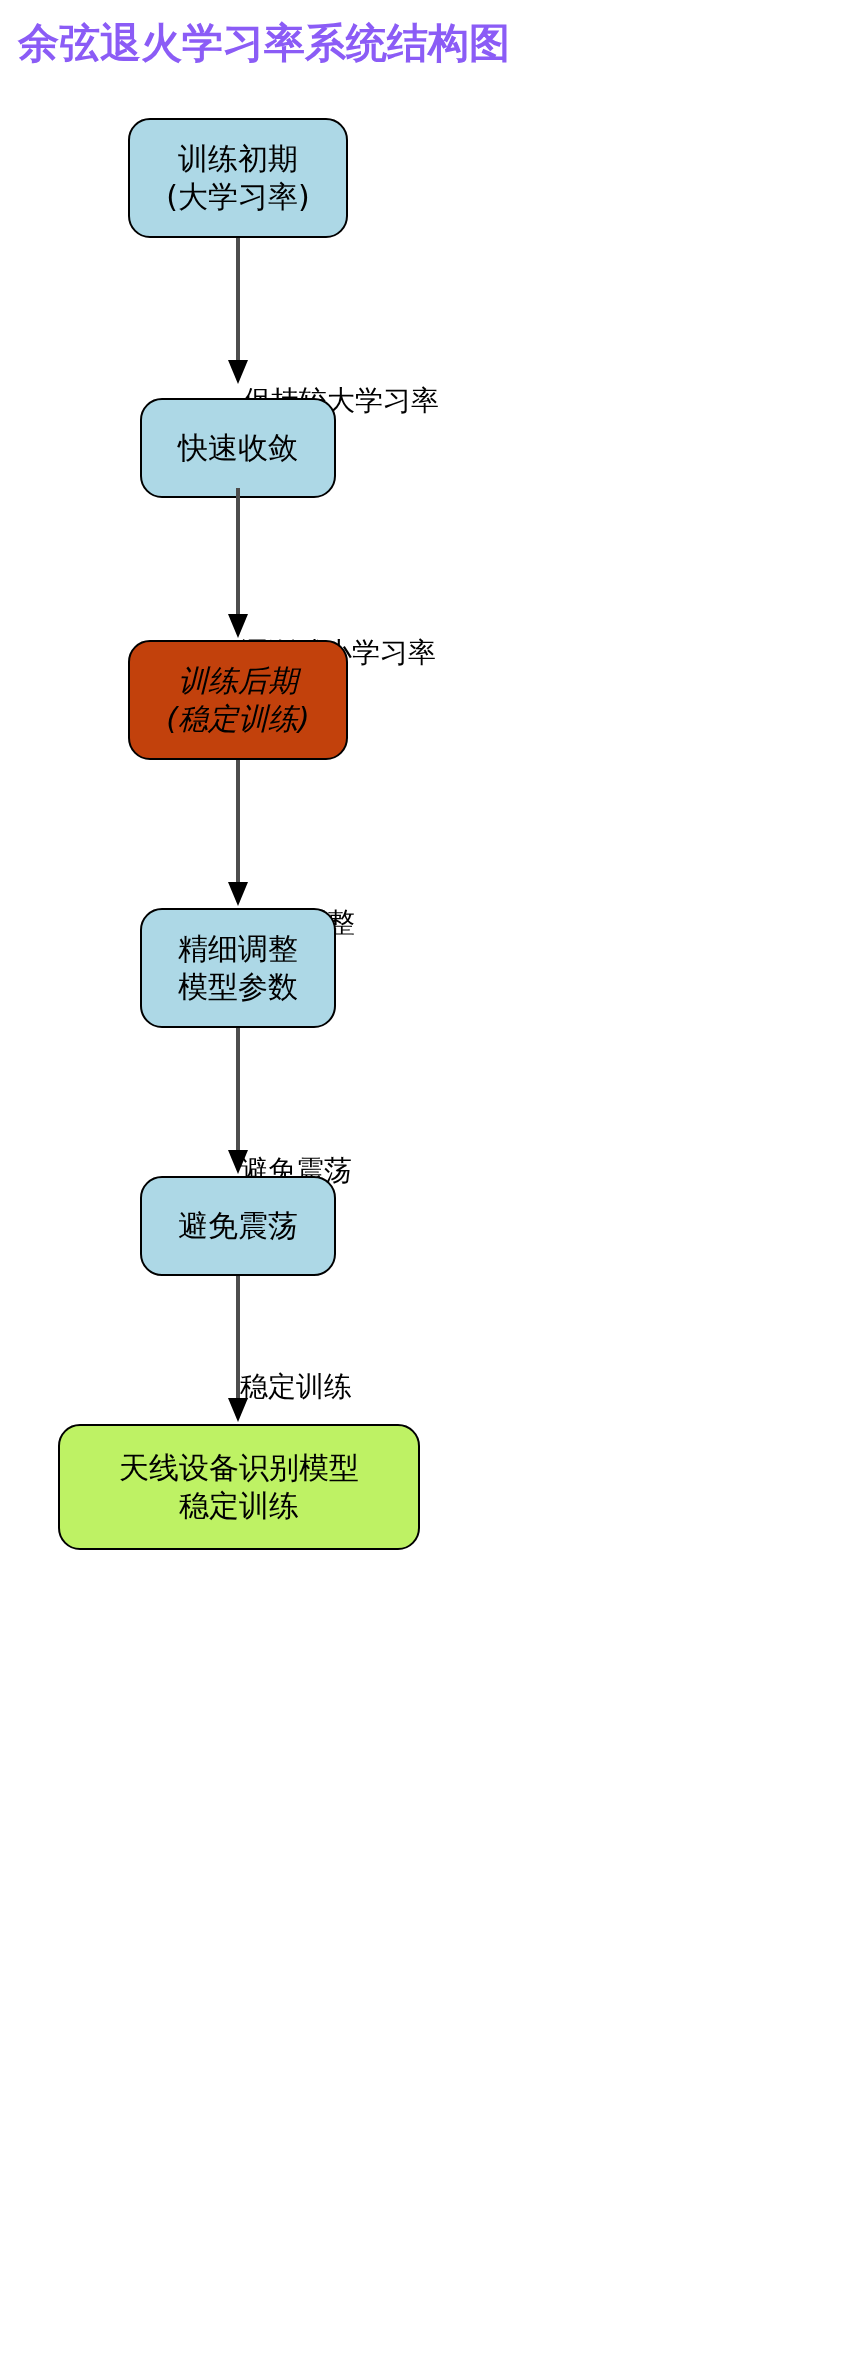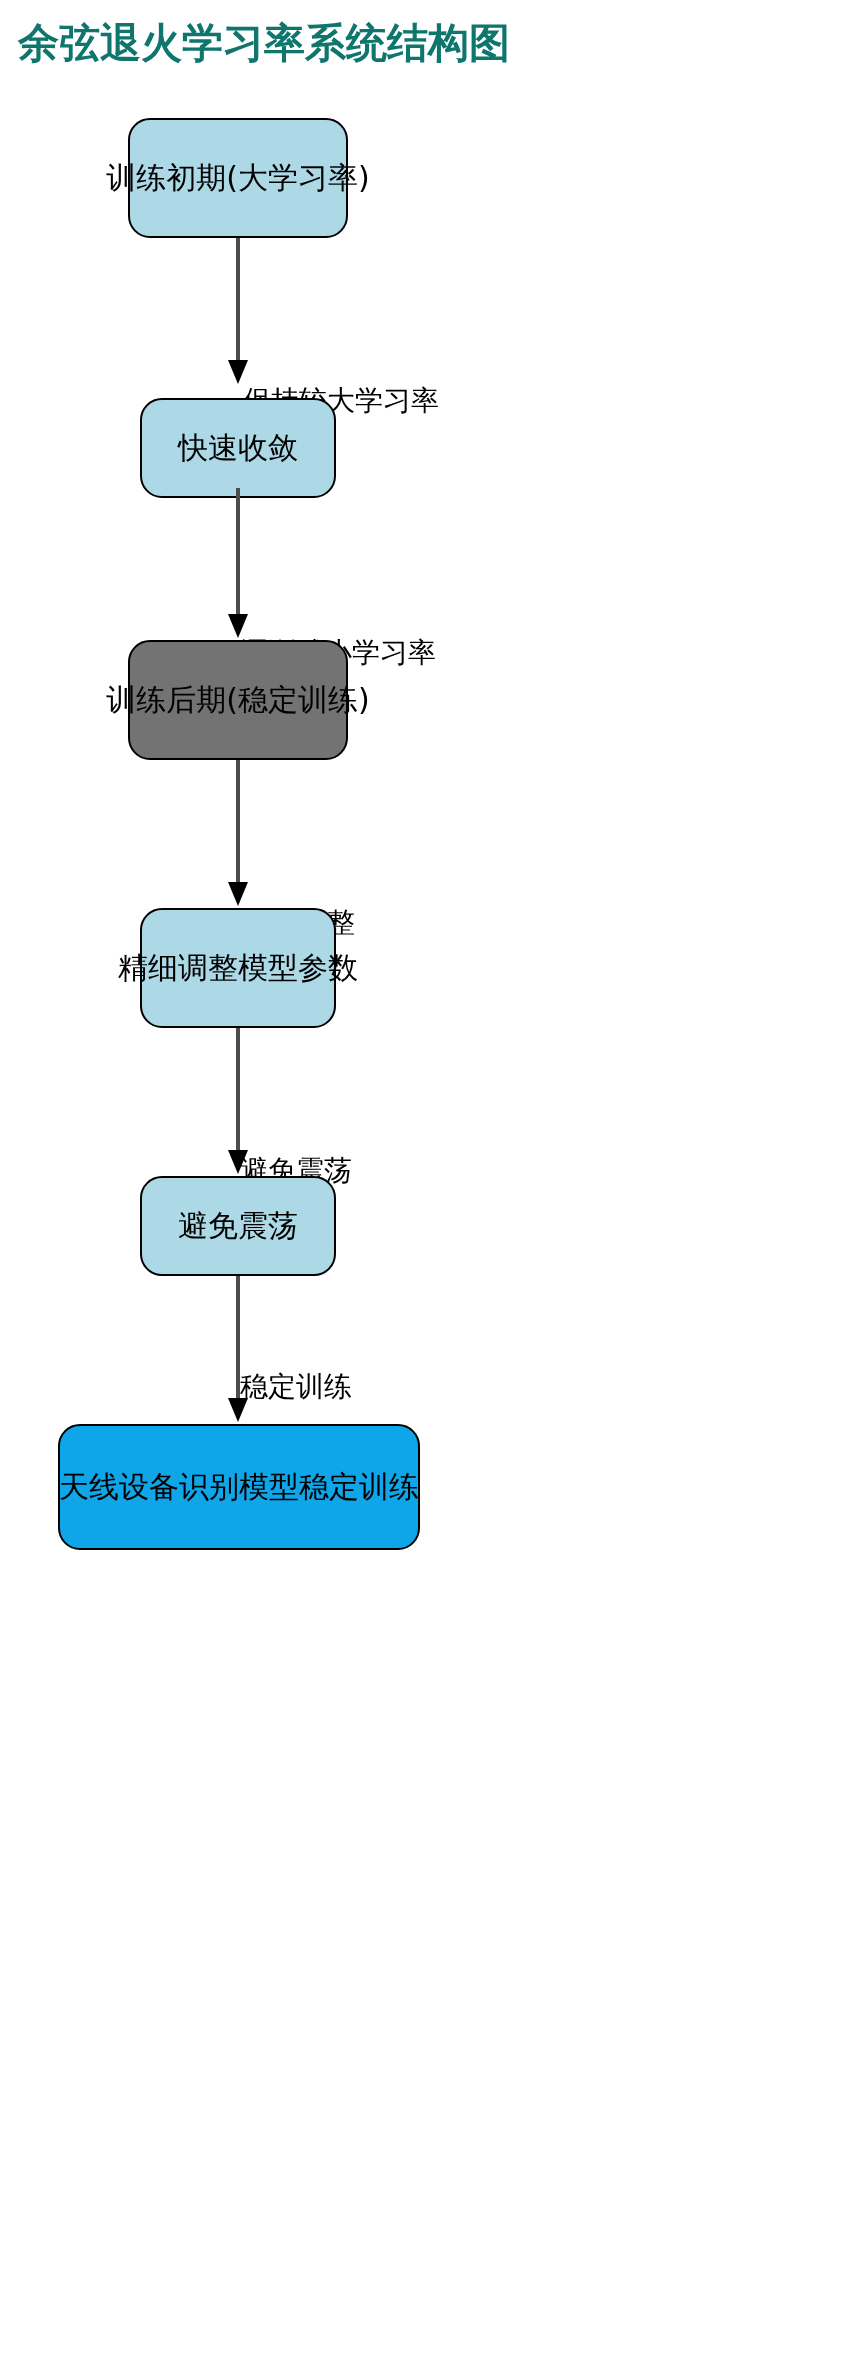--- a/index.html
+++ b/index.html
@@ -19,38 +19,39 @@
     width: 859px;
     height: 2371px;
   }
   .title {
     position: absolute;
     left: 18px;
     top: 16px;
     font-size: 41px;
     font-weight: bold;
     letter-spacing: 0px;
-    color: #0f766e;
+    color: #8b5cf6;
     white-space: nowrap;
     font-family: "DejaVu Sans", "Liberation Sans", sans-serif;
   }
   .flow {
     position: absolute;
     left: 0;
     top: 100px;
     width: 580px;
     height: 2200px;
   }
   .node {
     position: absolute;
     box-sizing: border-box;
     background: #ADD8E6;
     border: 2.4px solid #000000;
     border-radius: 22px;
     display: flex;
+    flex-direction: column;
     align-items: center;
     justify-content: center;
     color: #000000;
     font-size: 30px;
     line-height: 1.26;
     text-align: center;
     white-space: nowrap;
     font-family: "DejaVu Sans", "Liberation Sans", sans-serif;
   }
   .node .line2 { display: block; }
@@ -93,21 +94,21 @@
     </div>
 
     <div class="edge" style="left:225px; top:388px; width:40px; height:152px;">
       <svg width="40" height="152" viewBox="0 0 40 152" aria-hidden="true">
         <line x1="13" y1="0" x2="13" y2="132" stroke="#4d4d4d" stroke-width="4"></line>
         <polygon points="13,150 3,126 23,126" fill="#000000"></polygon>
       </svg>
     </div>
     <div class="edge-label" style="left:240px; top:534px;">逐渐减小学习率</div>
 
-    <div class="node" style="left: 128px; top: 540px; width: 220px; height: 120px; background: #737373; border-color: rgb(0, 0, 0);">
+    <div class="node" style="left: 128px; top: 540px; width: 220px; height: 120px; background: #c2410c; border-color: rgb(0, 0, 0); font-style: italic;">
       <span>训练后期</span>
       <span class="line2">(稳定训练)</span>
     </div>
 
     <div class="edge" style="left:225px; top:660px; width:40px; height:148px;">
       <svg width="40" height="148" viewBox="0 0 40 148" aria-hidden="true">
         <line x1="13" y1="0" x2="13" y2="128" stroke="#4d4d4d" stroke-width="4"></line>
         <polygon points="13,146 3,122 23,122" fill="#000000"></polygon>
       </svg>
     </div>
@@ -131,19 +132,19 @@
     </div>
 
     <div class="edge" style="left:225px; top:1176px; width:40px; height:148px;">
       <svg width="40" height="148" viewBox="0 0 40 148" aria-hidden="true">
         <line x1="13" y1="0" x2="13" y2="128" stroke="#4d4d4d" stroke-width="4"></line>
         <polygon points="13,146 3,122 23,122" fill="#000000"></polygon>
       </svg>
     </div>
     <div class="edge-label" style="left:240px; top:1268px;">稳定训练</div>
 
-    <div class="node" style="left: 58px; top: 1324px; width: 362px; height: 126px; background: #0ea5e9; border-color: rgb(0, 0, 0);">
+    <div class="node" style="left: 58px; top: 1324px; width: 362px; height: 126px; background: #bef264; border-color: rgb(0, 0, 0);">
       <span>天线设备识别模型</span>
       <span class="line2">稳定训练</span>
     </div>
 
   </div>
 </div>
 
 </body></html>

